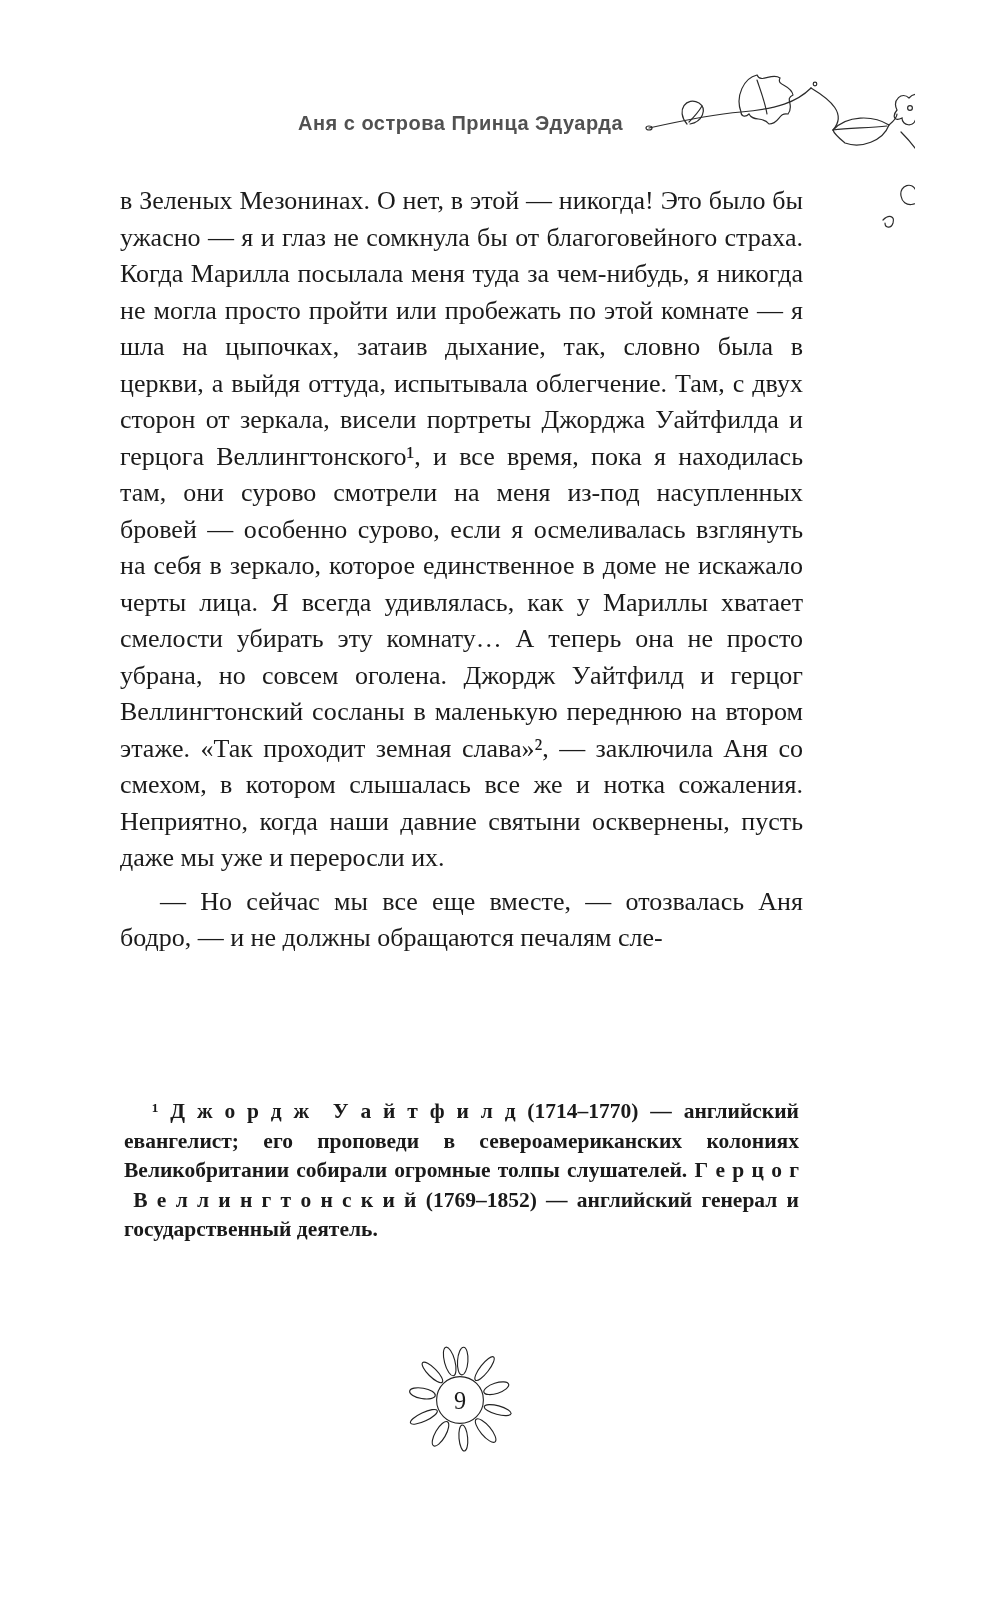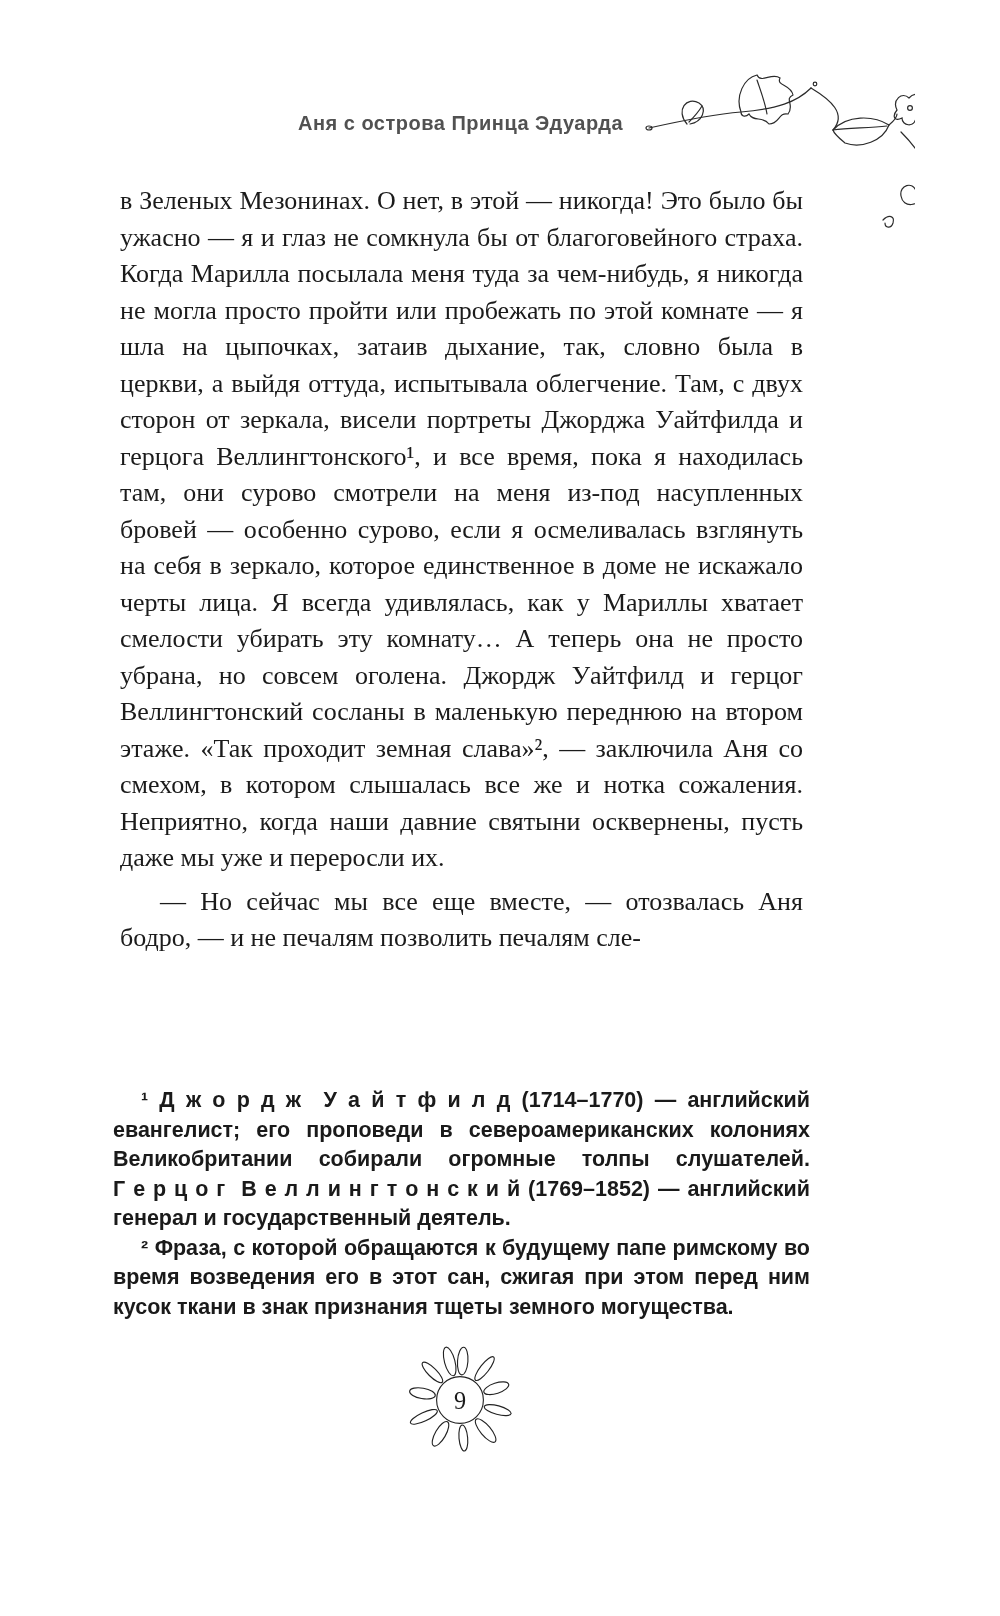--- a/index.html
+++ b/index.html
@@ -57,22 +57,23 @@
     left: 113px;
     width: 697px;
     font-family: "Liberation Sans", sans-serif;
     font-weight: 600;
     font-size: 21.5px;
     line-height: 29.5px;
     text-align: justify;
     color: #1a1a1a;
   }
   .footnote {
-    margin: 0;
+    margin: 11px;
     text-indent: 28px;
+    font-family: Liberation Serif, serif;
   }
   .page-ornament {
     position: absolute;
     left: 395px;
     top: 1335px;
     width: 130px;
     height: 130px;
   }
   .page-ornament svg text {
     font-family: "Liberation Serif", serif;
@@ -111,26 +112,25 @@
         <path d="M256,62 C276,82 288,102 280,122 C274,138 258,138 256,126 C254,115 268,111 271,121"></path>
         <path d="M238,150 C244,144 250,146 248,153 C246,159 240,158 240,153"></path>
       </g>
     </svg>
   </div>
 
   <div class="running-head">Аня с острова Принца Эдуарда</div>
 
   <div class="body-text">
     <p class="para">в Зеленых Мезонинах. О нет, в этой — никогда! Это было бы ужасно — я и глаз не сомкнула бы от благоговейного страха. Когда Марилла посылала меня туда за чем-нибудь, я никогда не могла просто пройти или пробежать по этой комнате — я шла на цыпочках, затаив дыхание, так, словно была в церкви, а выйдя оттуда, испытывала облегчение. Там, с двух сторон от зеркала, висели портреты Джорджа Уайтфилда и герцога Веллингтонского¹, и все время, пока я находилась там, они сурово смотрели на меня из-под насупленных бровей — особенно сурово, если я осмеливалась взглянуть на себя в зеркало, которое единственное в доме не искажало черты лица. Я всегда удивлялась, как у Мариллы хватает смелости убирать эту комнату… А теперь она не просто убрана, но совсем оголена. Джордж Уайтфилд и герцог Веллингтонский сосланы в маленькую переднюю на втором этаже. «Так проходит земная слава»², — заключила Аня со смехом, в котором слышалась все же и нотка сожаления. Неприятно, когда наши давние святыни осквернены, пусть даже мы уже и переросли их.</p>
-    <p class="para indent">— Но сейчас мы все еще вместе, — отозвалась Аня бодро, — и не печалям позволить печалям сле-</p>
+    <p class="para indent">— Но сейчас мы все еще вместе, — отозвалась Аня бодро, — и не должны обращаются печалям сле-</p>
   </div>
 
   <div class="footnotes">
     <p class="footnote">¹ Д&nbsp;ж&nbsp;о&nbsp;р&nbsp;д&nbsp;ж &nbsp;У&nbsp;а&nbsp;й&nbsp;т&nbsp;ф&nbsp;и&nbsp;л&nbsp;д (1714–1770) — английский евангелист; его проповеди в североамериканских колониях Великобритании собирали огромные толпы слушателей. Г&nbsp;е&nbsp;р&nbsp;ц&nbsp;о&nbsp;г &nbsp;В&nbsp;е&nbsp;л&nbsp;л&nbsp;и&nbsp;н&nbsp;г&nbsp;т&nbsp;о&nbsp;н&nbsp;с&nbsp;к&nbsp;и&nbsp;й (1769–1852) — английский генерал и государственный деятель.</p>
-    <p class="footnote">² Фраза, с которой обращаются к будущему папе римскому во время возведения его в этот сан, сжигая при этом перед ним кусок ткани в знак признания тщеты земного могущества.</p>
   </div>
 
   <div class="page-ornament">
     <svg viewBox="0 0 150 150" width="130" height="130" xmlns="http://www.w3.org/2000/svg">
       <g fill="none" stroke="#222222" stroke-width="1.3">
         <circle cx="75" cy="75" r="27"></circle>
         <ellipse cx="75" cy="30" rx="6" ry="16" transform="rotate(4 75 75)"></ellipse>
         <ellipse cx="75" cy="29" rx="5" ry="17" transform="rotate(38 75 75)"></ellipse>
         <ellipse cx="75" cy="31" rx="6" ry="15" transform="rotate(72 75 75)"></ellipse>
         <ellipse cx="75" cy="30" rx="5" ry="16" transform="rotate(105 75 75)"></ellipse>

